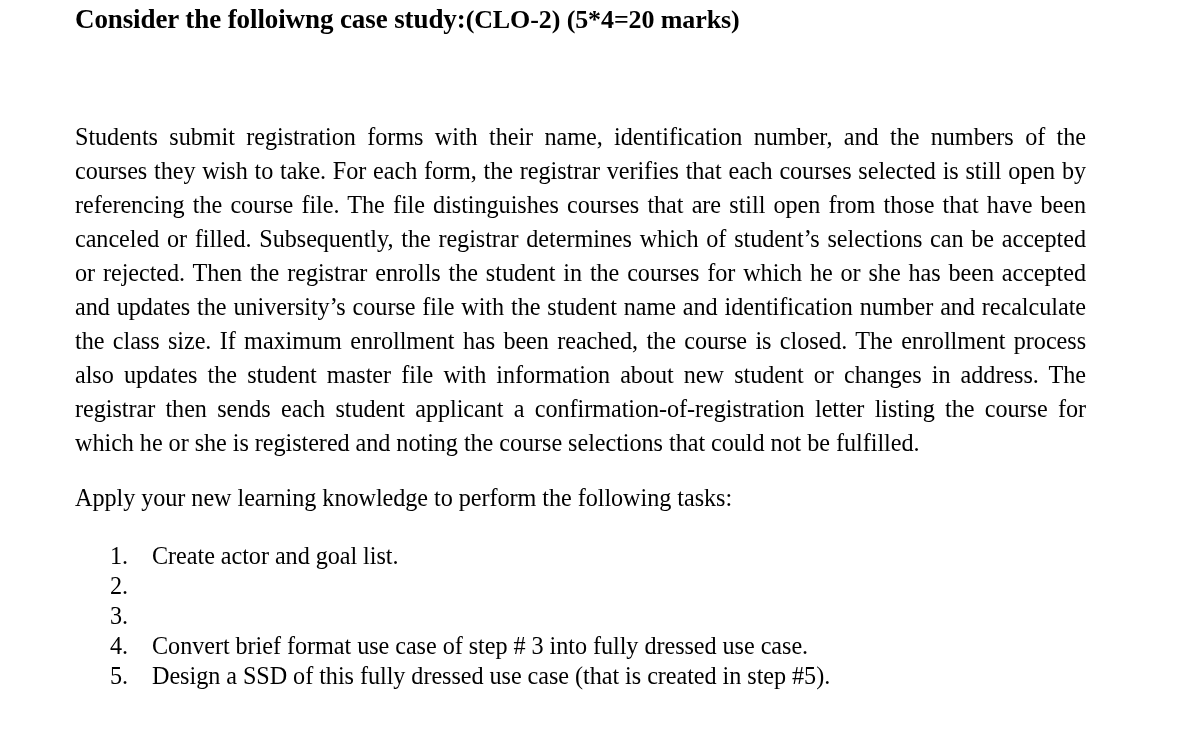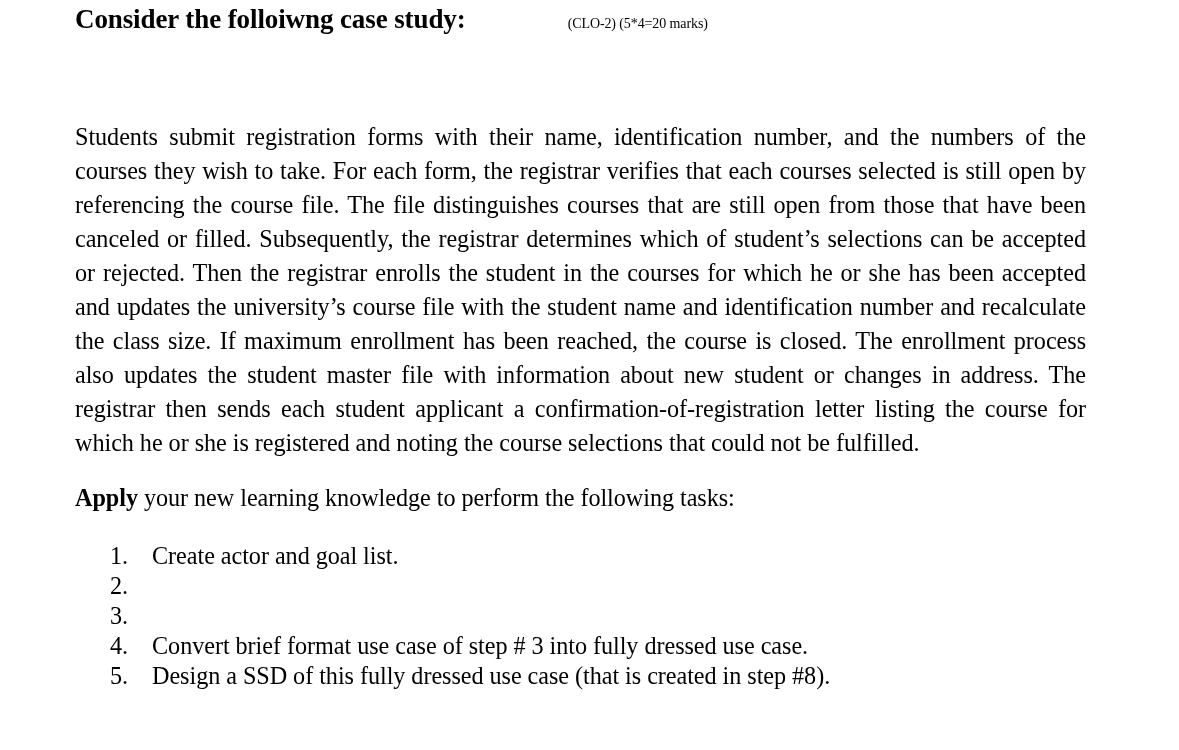--- a/index.html
+++ b/index.html
@@ -33,25 +33,24 @@
     align-items: baseline;
   }
   .header-title {
     font-size: 27px;
     font-weight: bold;
     line-height: 34px;
     white-space: nowrap;
     letter-spacing: -0.1px;
   }
   .header-marks {
-    font-size: 14px;
-    font-weight: normal;
+    font-size: 26px;
+    font-weight: bold;
     line-height: 34px;
     white-space: nowrap;
-    margin-left: 102px;
     letter-spacing: -0.1px;
   }
 
   
   .case-heading {
     position: absolute;
     left: 75px;
     top: 52px;
     font-size: 25px;
     font-weight: bold;
@@ -80,21 +79,21 @@
     position: absolute;
     left: 75px;
     top: 481px;
     width: 1009px;
     font-size: 24.2px;
     line-height: 34px;
     text-align: left;
     letter-spacing: -0.05px;
   }
   .apply-line .lead {
-    font-weight: bold;
+    font-weight: normal;
     text-align: right;
   }
 
   
   .task-list {
     position: absolute;
     left: 110px;
     top: 541px;
     width: 980px;
     font-size: 24.2px;
@@ -150,18 +149,18 @@
       <span class="task-num">3.</span>
     </div>
 
     <div class="task-item">
       <span class="task-num">4.</span>
       <span class="task-text">Convert brief format use case of step # 3 into fully dressed use case.</span>
     </div>
 
     <div class="task-item">
       <span class="task-num">5.</span>
-      <span class="task-text">Design a SSD of this fully dressed use case (that is created in step #8).</span>
+      <span class="task-text">Design a SSD of this fully dressed use case (that is created in step #5).</span>
     </div>
 
   </div>
 
 </div>
 
 </body></html>

